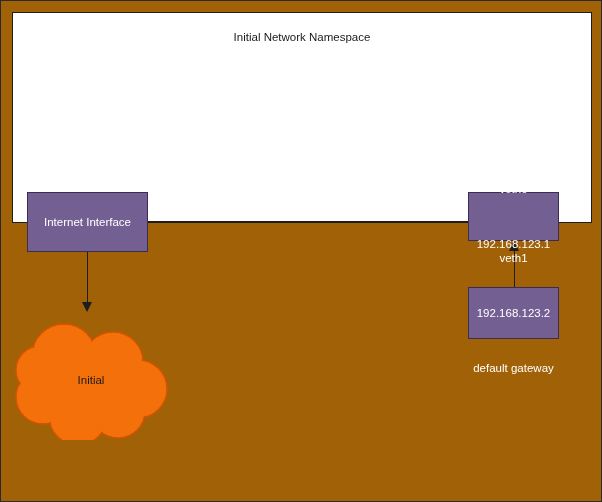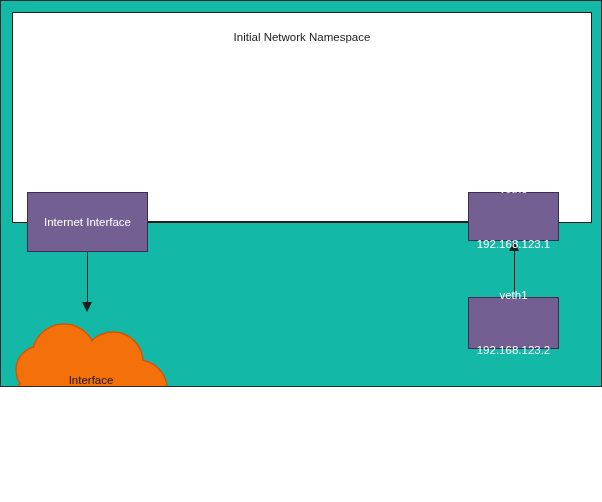--- a/index.html
+++ b/index.html
@@ -7,22 +7,22 @@
     padding: 0;
     background: #ffffff;
   }
   body {
     font-family: "Liberation Sans", sans-serif;
   }
 
   #canvas {
     position: relative;
     width: 602px;
-    height: 387px;
-    background: #14b8a6;
+    height: 502px;
+    background: #a16207;
     border: 1px solid #2b2b2b;
     box-sizing: border-box;
     overflow: hidden;
   }
 
   
   .ns-box {
     position: absolute;
     background: #ffffff;
     border: 1px solid #1d1d1d;
@@ -77,21 +77,21 @@
     text-align: center;
   }
   #iface-veth0 {
     left: 467px;
     top: 191px;
     width: 91px;
     height: 49px;
   }
   #iface-veth1 {
     left: 467px;
-    top: 296px;
+    top: 286px;
     width: 91px;
     height: 52px;
   }
   .iface-line { display: block; }
 
   
   .conn {
     position: absolute;
     background: #1d1d1d;
     z-index: 3;
@@ -181,20 +181,21 @@
   </div>
 
   <div class="iface" id="iface-veth0">
     <span class="iface-line">veth0</span>
     <span class="iface-line">192.168.123.1</span>
   </div>
 
   <div class="iface" id="iface-veth1">
     <span class="iface-line">veth1</span>
     <span class="iface-line">192.168.123.2</span>
+    <span class="iface-line">default gateway</span>
   </div>
 
   <div id="cloud">
     <svg width="158" height="118" viewBox="0 0 158 118">
       <g fill="#f4700a" stroke="#d35400" stroke-width="1.4">
         <circle cx="52" cy="34" r="32"></circle>
         <circle cx="101" cy="40" r="30"></circle>
         <circle cx="126" cy="67" r="29"></circle>
         <circle cx="106" cy="89" r="27"></circle>
         <circle cx="66" cy="94" r="29"></circle>
@@ -205,16 +206,16 @@
         <circle cx="52" cy="34" r="31"></circle>
         <circle cx="101" cy="40" r="29"></circle>
         <circle cx="126" cy="67" r="28"></circle>
         <circle cx="106" cy="89" r="26"></circle>
         <circle cx="66" cy="94" r="28"></circle>
         <circle cx="31" cy="75" r="26"></circle>
         <circle cx="28" cy="48" r="23"></circle>
         <rect x="28" y="34" width="98" height="60"></rect>
       </g>
     </svg>
-    <div id="cloud-label">Interface</div>
+    <div id="cloud-label">Initial</div>
   </div>
 
 </div>
 
 </body></html>

